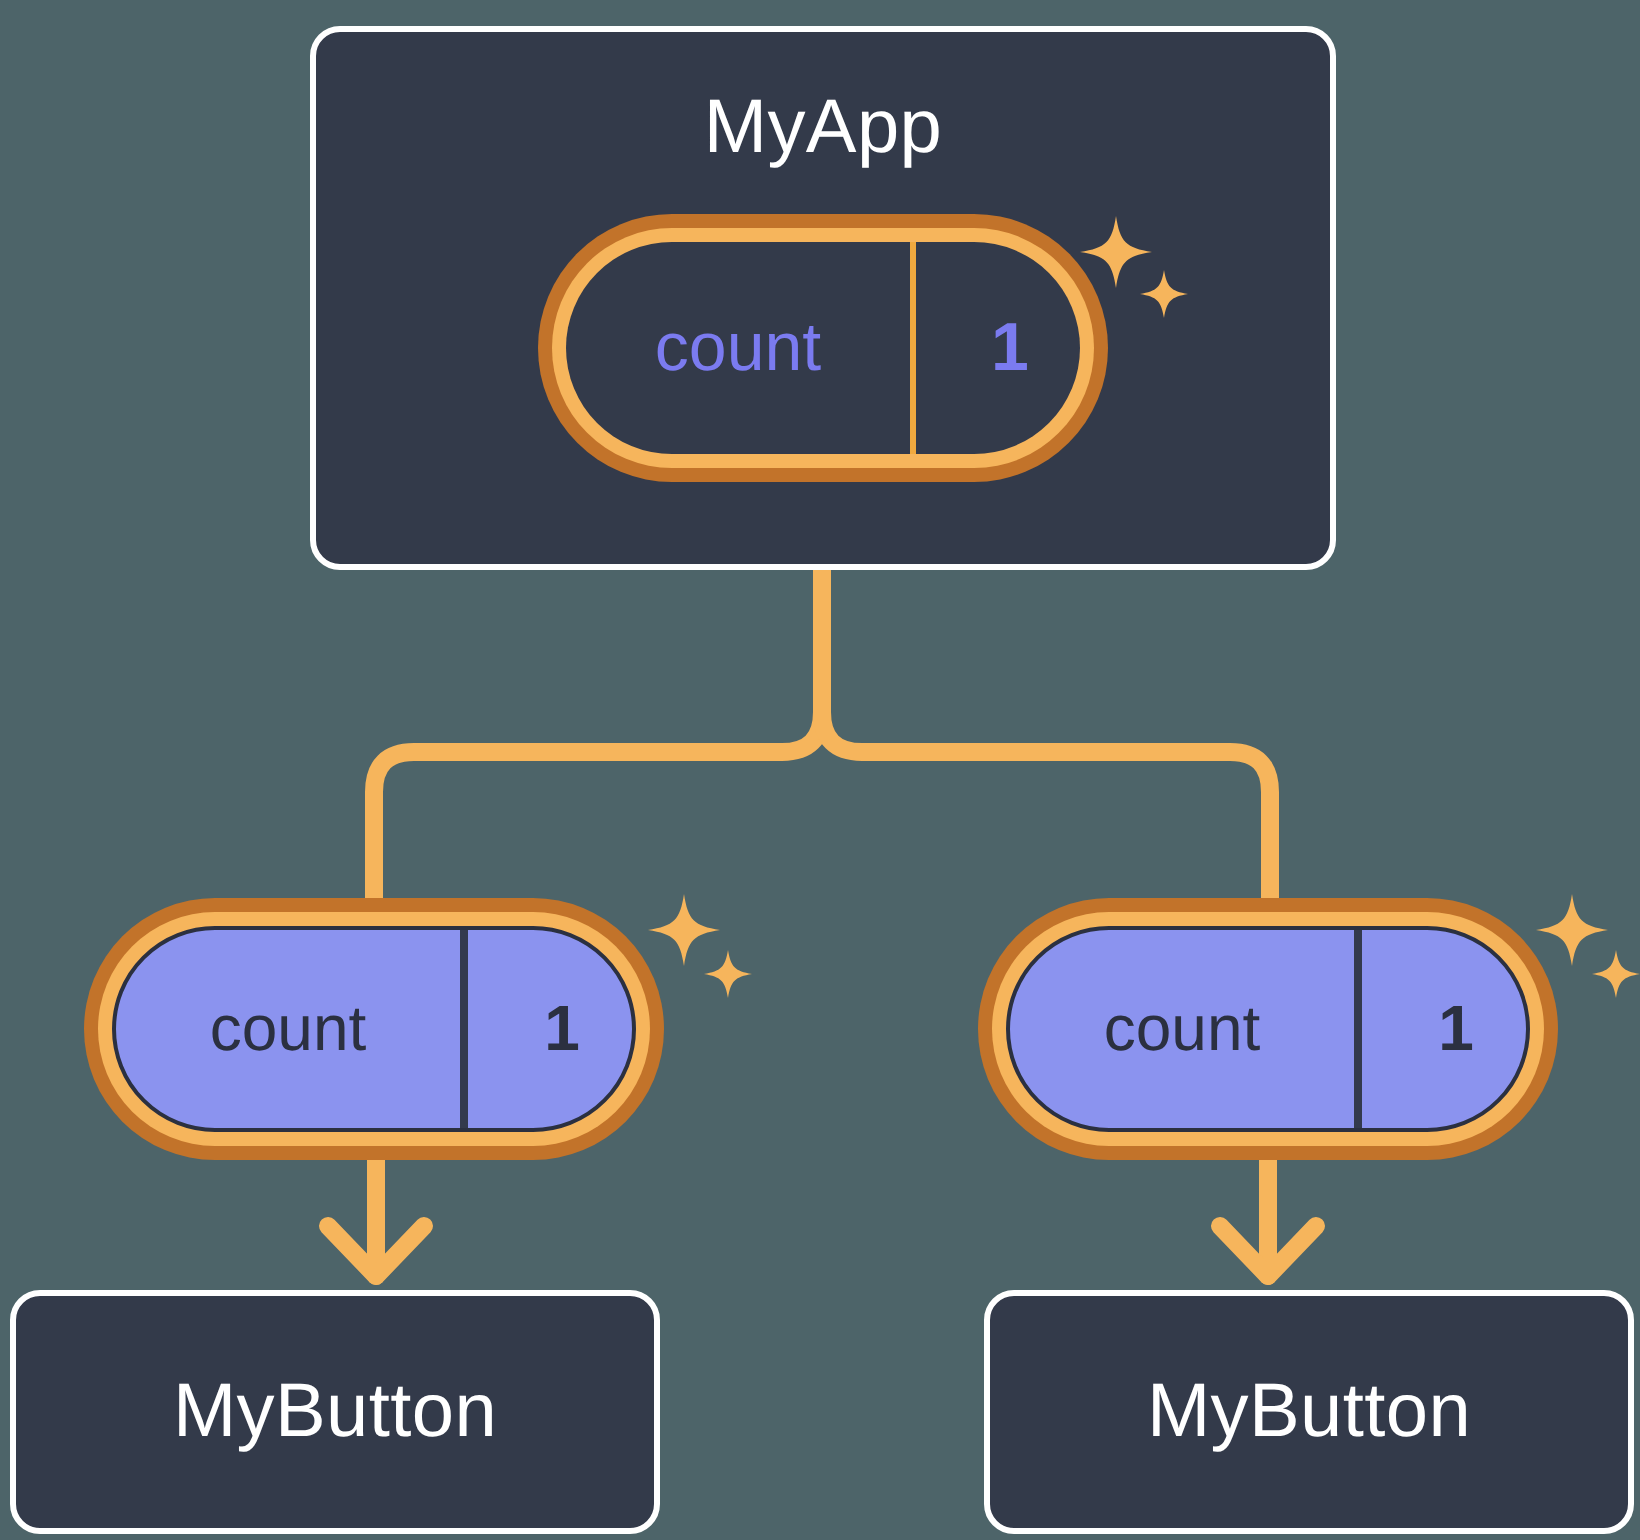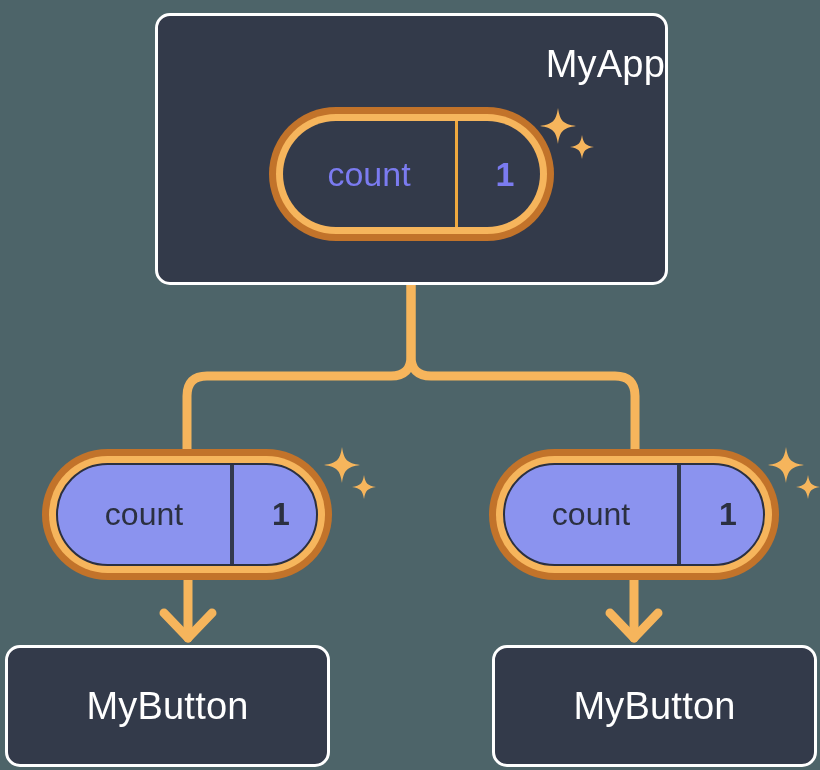--- a/index.html
+++ b/index.html
@@ -40,21 +40,21 @@
     background: #333a4a;
     border: 3px solid #ffffff;
     border-radius: 15px;
     z-index: 3;
   }
   .comp-title {
     color: #ffffff;
     font-size: 38px;
     font-weight: 400;
     letter-spacing: 0.2px;
-    text-align: right;
+    text-align: center;
     white-space: nowrap;
   }
 
   #app-box {
     left: 155px;
     top: 13px;
     width: 513px;
     height: 272px;
   }
   #app-box .comp-title {

